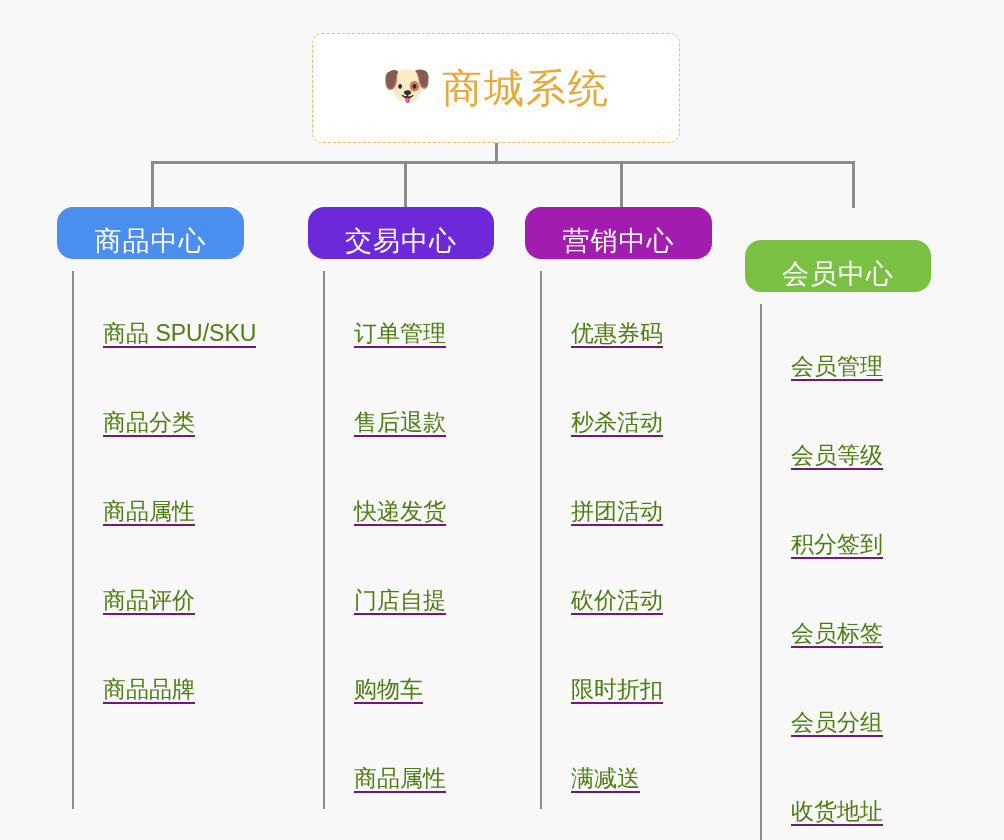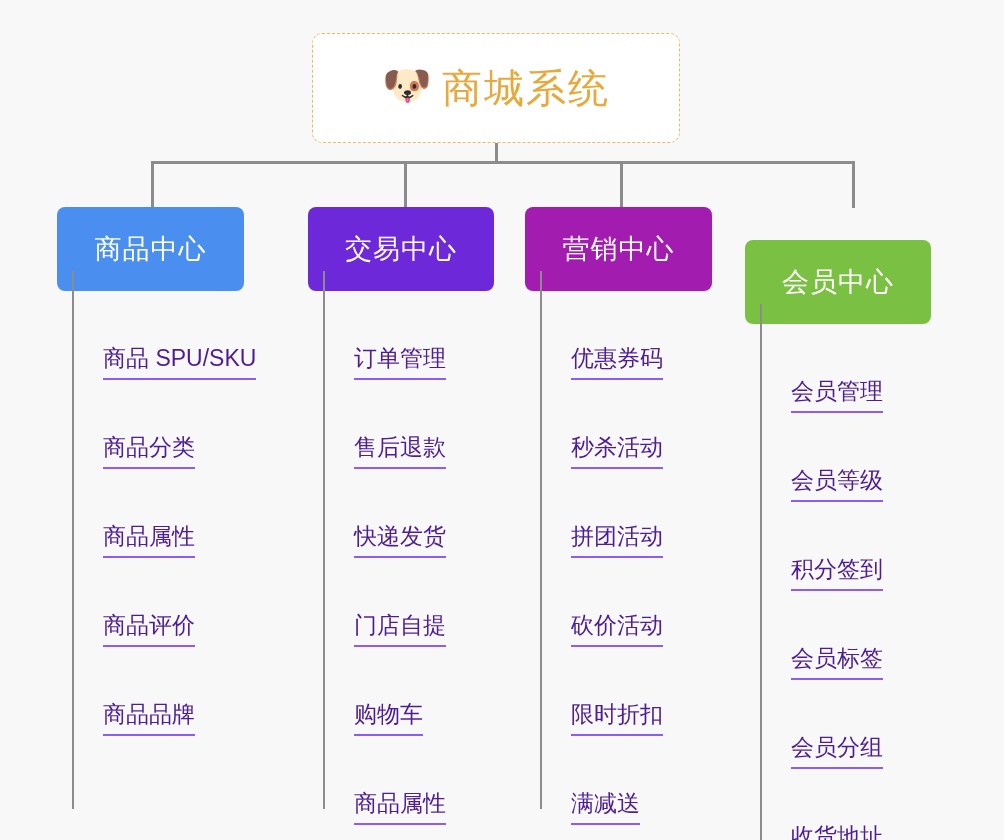--- a/index.html
+++ b/index.html
@@ -72,24 +72,24 @@
     width: 3px;
     height: 47px;
   }
 
   
   .branch {
     position: absolute;
     top: 207px;
   }
   .branch-header {
-    height: 84px;
-    border-radius: 8px;
+    height: 52px;
+    border-radius: 16px;
     display: flex;
-    align-items: center;
+    align-items: flex-end;
     justify-content: center;
     color: #ffffff;
     font-size: 27px;
     letter-spacing: 1px;
     box-sizing: border-box;
   }
   .branch-stem {
     position: absolute;
     left: 15px;
     top: 64px;
@@ -105,24 +105,23 @@
   .leaf-item {
     position: relative;
     height: 89px;
     display: flex;
     align-items: flex-end;
     padding-left: 46px;
     box-sizing: border-box;
   }
   .leaf-text {
     font-size: 23px;
-    color: #4c1d95;
+    color: #4d7c0f;
     line-height: 1.1;
-    padding-bottom: 7px;
-    border-bottom: 2px solid #8b5cf6;
+    border-bottom: 2px solid #701a75;
     white-space: nowrap;
   }
 </style>
 </head>
 <body>
 
 <div id="mindmap">
 
   <div class="root-node">
     <span class="root-emoji">🐶</span>

